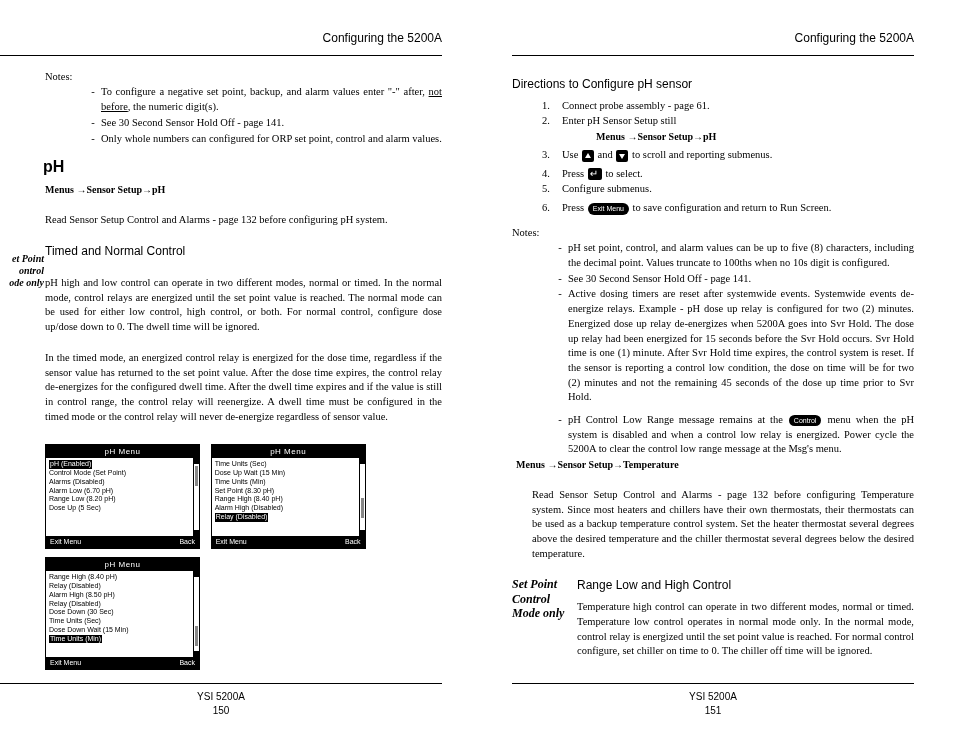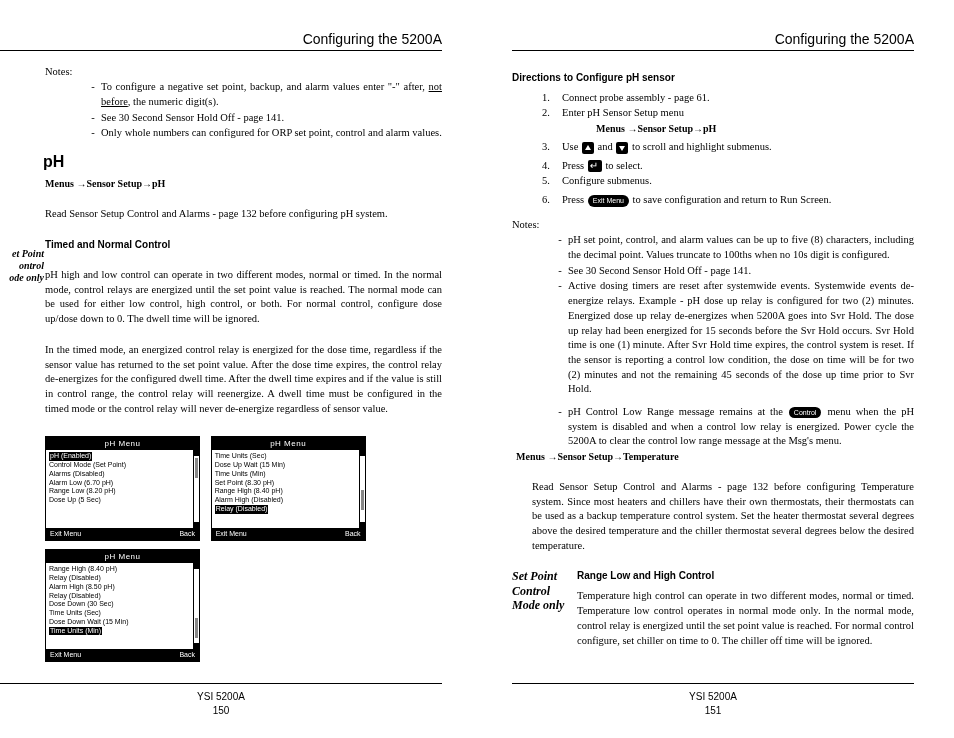--- a/index.html
+++ b/index.html
@@ -19,21 +19,22 @@
     height: 738px;
     padding: 30px 35px 20px 35px;
     position: relative;
     display: flex;
     flex-direction: column;
   }
   .page-left { padding-left: 0px; padding-right: 35px; }
   .page-right { padding-left: 35px; padding-right: 40px; }
   .page-header {
     font-family: Arial, Helvetica, sans-serif;
-    font-size: 14px;
+    font-size: 12px;
+    padding-bottom: 8px;
     border-bottom: 1px solid #000;
     margin-bottom: 14px;
   }
   .page-left .page-header { text-align: right; }
   .page-right .page-header { text-align: right; }
   .page-footer {
     border-top: 1px solid #000;
     padding-top: 6px;
     text-align: center;
     font-family: Arial, Helvetica, sans-serif;
@@ -47,21 +48,21 @@
   .indent { margin-left: 40px; }
   .para { margin: 16px 0; text-align: justify; }
   .bullet-row { display:flex; margin: 1px 0; }
   .bullet-row .dash { width: 16px; text-align:center; }
   .bullet-row .txt { flex:1; text-align: justify; }
   .num-row { display:flex; margin: 1px 0; }
   .num-row .num { width: 20px; }
   .num-row .txt { flex:1; }
 
   .h2 { font-family: Arial, Helvetica, sans-serif; font-weight: bold; font-size: 16px; margin-top:10px; margin-bottom:4px; }
-  .h3 { font-family: Arial, Helvetica, sans-serif; font-weight: bold; font-size: 10px; margin-top:6px; margin-bottom:2px; }
+  .h3 { font-family: Arial, Helvetica, sans-serif; font-weight: normal; font-size: 12px; margin-top:6px; margin-bottom:2px; }
   .menupath { font-family: Georgia, serif; font-weight: bold; font-size: 10px; }
 
   .sidenote {
     position: absolute;
     left: -2px;
     width: 46px;
     font-family: Georgia, serif;
     font-style: italic;
     font-weight: bold;
     font-size: 10px;
@@ -219,27 +220,27 @@
   <div class="page-content">
 
     <div class="h3">Directions to Configure pH sensor</div>
     <div style="margin-left:30px; margin-top:6px;">
       <div class="num-row">
           <div class="num">1.</div>
           <div class="txt">Connect probe assembly - page 61.</div>
         </div>
       <div class="num-row">
           <div class="num">2.</div>
-          <div class="txt">Enter pH Sensor Setup menu</div>
+          <div class="txt">Enter pH Sensor Setup still</div>
         </div>
       <div class="menupath" style="margin-left:54px;">Menus →Sensor Setup→pH</div>
       <div class="num-row" style="margin-top:4px;">
           <div class="num">3.</div>
           <div class="txt">
-        <span>Use </span><span class="arrow-key up"></span><span> and </span><span class="arrow-key down"></span><span> to scroll and highlight submenus.</span>
+        <span>Use </span><span class="arrow-key up"></span><span> and </span><span class="arrow-key down"></span><span> to scroll and reporting submenus.</span>
       </div>
         </div>
       <div class="num-row" style="margin-top:4px;">
           <div class="num">4.</div>
           <div class="txt">
         <span>Press </span><span class="enter-key"></span><span> to select.</span>
       </div>
         </div>
       <div class="num-row">
           <div class="num">5.</div>

